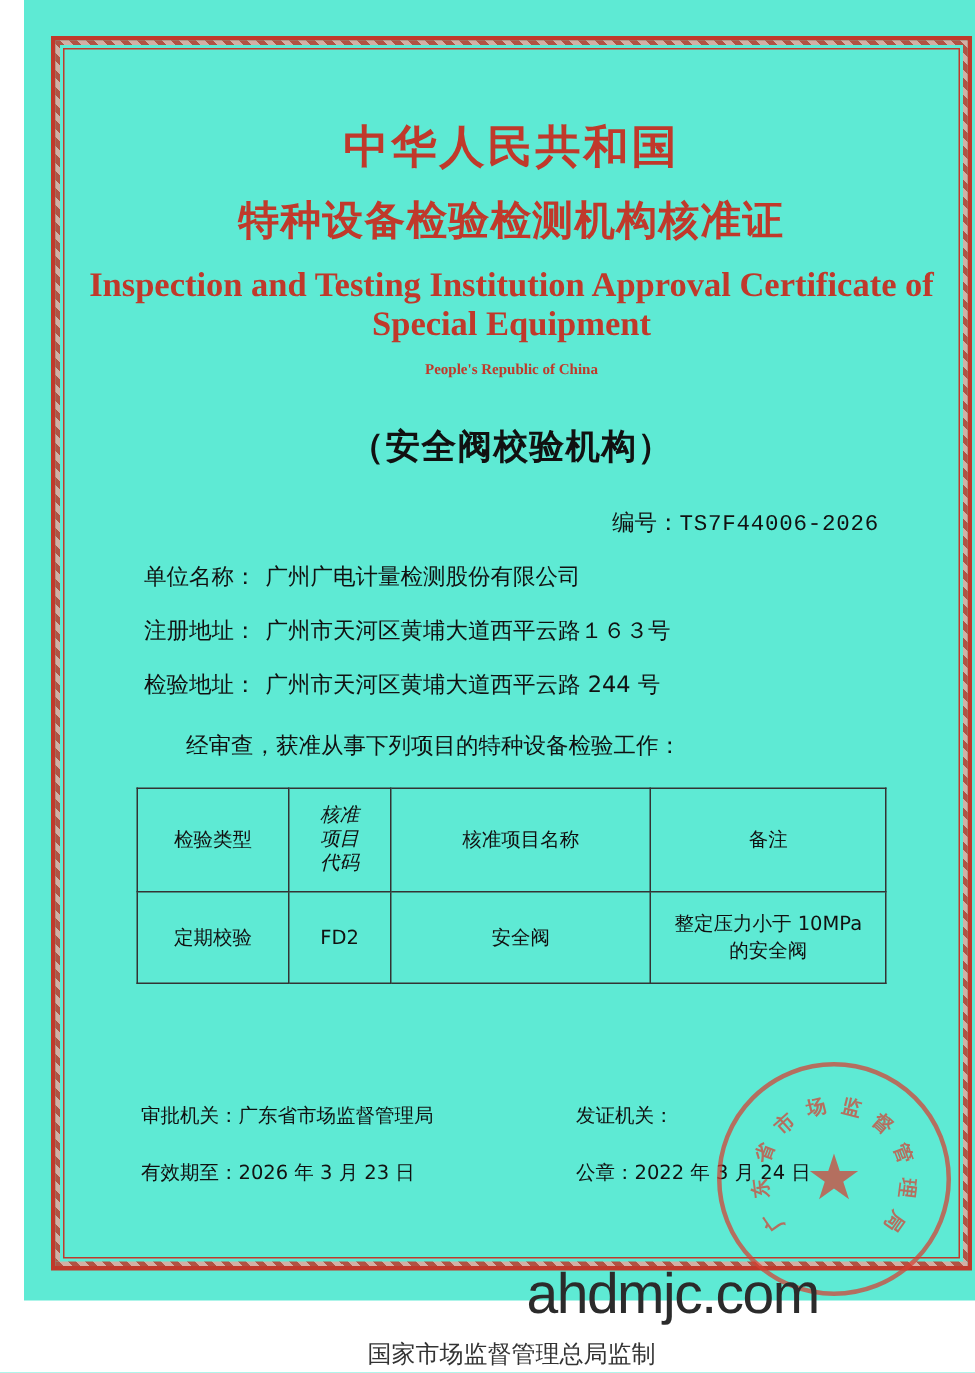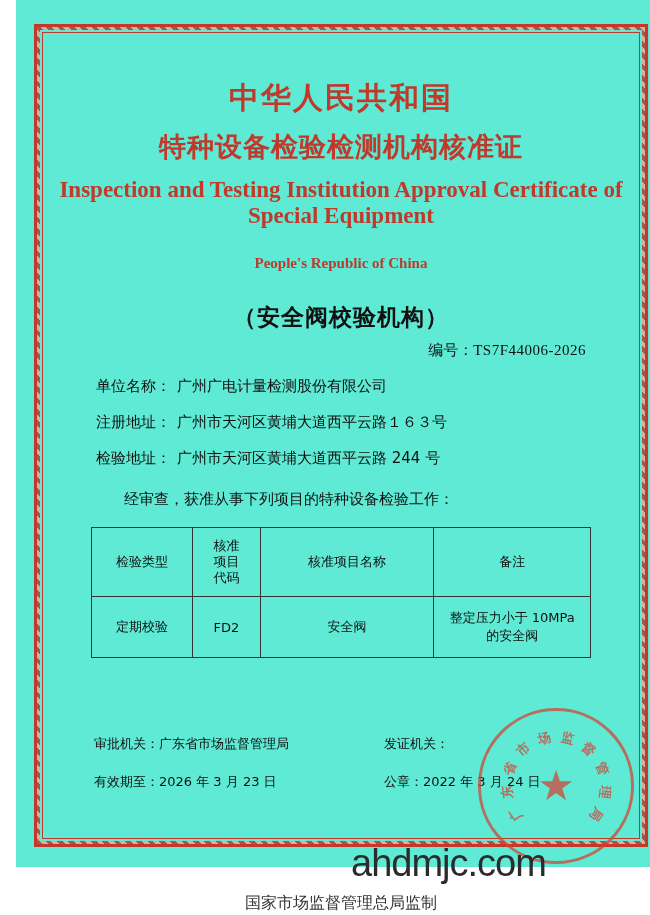--- a/index.html
+++ b/index.html
@@ -74,38 +74,38 @@
     font-family: "Liberation Serif", serif;
     font-weight: bold;
     font-size: 23px;
     margin-top: 12px;
   }
   .title-en-2 {
     text-align: center;
     color: #c0392b;
     font-family: "Liberation Serif", serif;
     font-weight: bold;
-    font-size: 15px;
-    margin-top: 26px;
+    font-size: 10px;
+    margin-top: 12px;
   }
   .subtitle-cn {
     text-align: center;
     color: #111;
     font-family: "DejaVu Sans", sans-serif;
     font-weight: bold;
     font-size: 23px;
     margin-top: 30px;
     letter-spacing: 1px;
   }
   .cert-number {
     text-align: right;
-    font-family: Liberation Serif, serif;
+    font-family: Liberation Mono, monospace;
     font-size: 15px;
     color: #111;
-    margin-top: 8px;
+    margin-top: 26px;
     padding-right: 40px;
   }
   .cert-number .num {
     letter-spacing: 0.5px;
   }
   .field-row {
     font-family: "DejaVu Sans", sans-serif;
     font-size: 15px;
     color: #111;
     margin-top: 17px;
@@ -147,20 +147,21 @@
   }
   table.approval-table tbody td {
     height: 48px;
   }
   .col-type { width: 100px; }
   .col-code { width: 62px; }
   .col-name { width: 180px; }
   .col-remark { width: 158px; }
   .th-code-lines {
     line-height: 1.25;
+    font-style: italic;
   }
   .footer-block {
     position: absolute;
     left: 0;
     top: 735px;
     width: 650px;
   }
   .footer-row {
     font-family: "DejaVu Sans", sans-serif;
     font-size: 13px;

